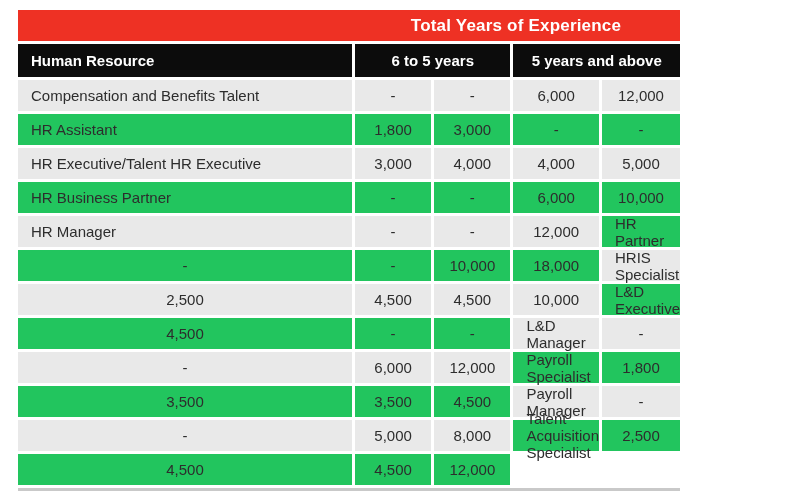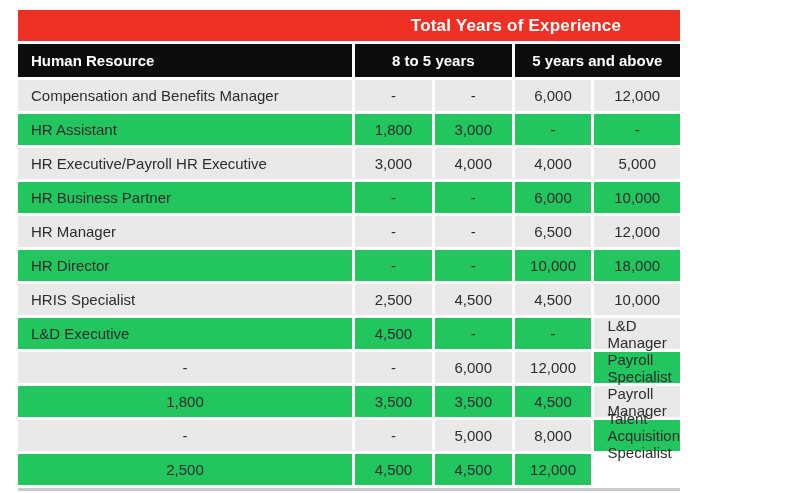--- a/index.html
+++ b/index.html
@@ -95,54 +95,53 @@
   <div class="table-block">
 
     <div class="title-bar">
       <div class="title-spacer"></div>
       <div class="title-text">Total Years of Experience</div>
     </div>
 
     <div class="grid">
 
       <div class="cell head name-col">Human Resource</div>
-      <div class="cell head group">8 to 5 years</div>
+      <div class="cell head group">6 to 5 years</div>
       <div class="cell head group">5 years and above</div>
 
-      <div class="cell body name r-light">Compensation and Benefits Manager</div>
+      <div class="cell body name r-light">Compensation and Benefits Talent</div>
       <div class="cell body val r-light">-</div>
       <div class="cell body val r-light">-</div>
       <div class="cell body val r-light">6,000</div>
       <div class="cell body val r-light">12,000</div>
 
       <div class="cell body name r-dark">HR Assistant</div>
       <div class="cell body val r-dark">1,800</div>
       <div class="cell body val r-dark">3,000</div>
       <div class="cell body val r-dark">-</div>
       <div class="cell body val r-dark">-</div>
 
-      <div class="cell body name r-light">HR Executive/Payroll HR Executive</div>
+      <div class="cell body name r-light">HR Executive/Talent HR Executive</div>
       <div class="cell body val r-light">3,000</div>
       <div class="cell body val r-light">4,000</div>
       <div class="cell body val r-light">4,000</div>
       <div class="cell body val r-light">5,000</div>
 
       <div class="cell body name r-dark">HR Business Partner</div>
       <div class="cell body val r-dark">-</div>
       <div class="cell body val r-dark">-</div>
       <div class="cell body val r-dark">6,000</div>
       <div class="cell body val r-dark">10,000</div>
 
       <div class="cell body name r-light">HR Manager</div>
       <div class="cell body val r-light">-</div>
       <div class="cell body val r-light">-</div>
-      <div class="cell body val r-light">6,500</div>
       <div class="cell body val r-light">12,000</div>
 
-      <div class="cell body name r-dark">HR Director</div>
+      <div class="cell body name r-dark">HR Partner</div>
       <div class="cell body val r-dark">-</div>
       <div class="cell body val r-dark">-</div>
       <div class="cell body val r-dark">10,000</div>
       <div class="cell body val r-dark">18,000</div>
 
       <div class="cell body name r-light">HRIS Specialist</div>
       <div class="cell body val r-light">2,500</div>
       <div class="cell body val r-light">4,500</div>
       <div class="cell body val r-light">4,500</div>
       <div class="cell body val r-light">10,000</div>

